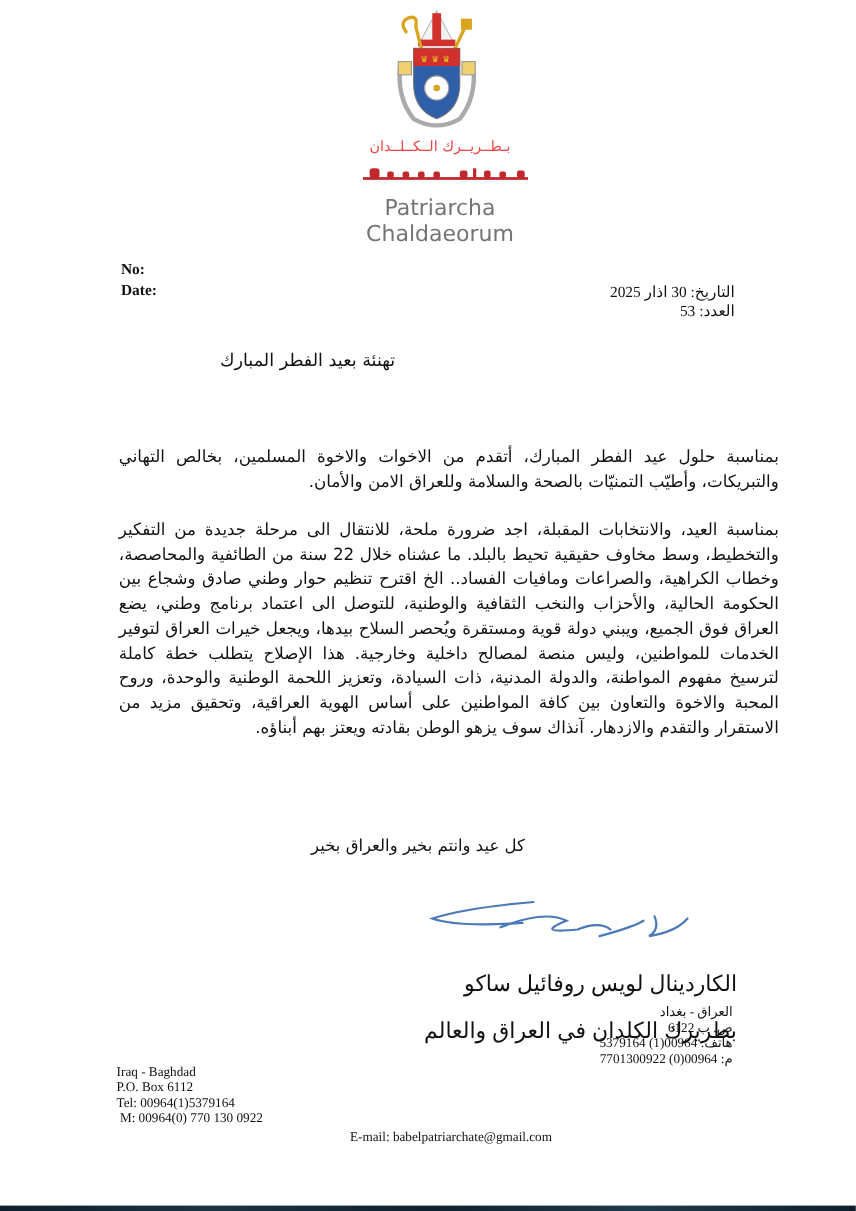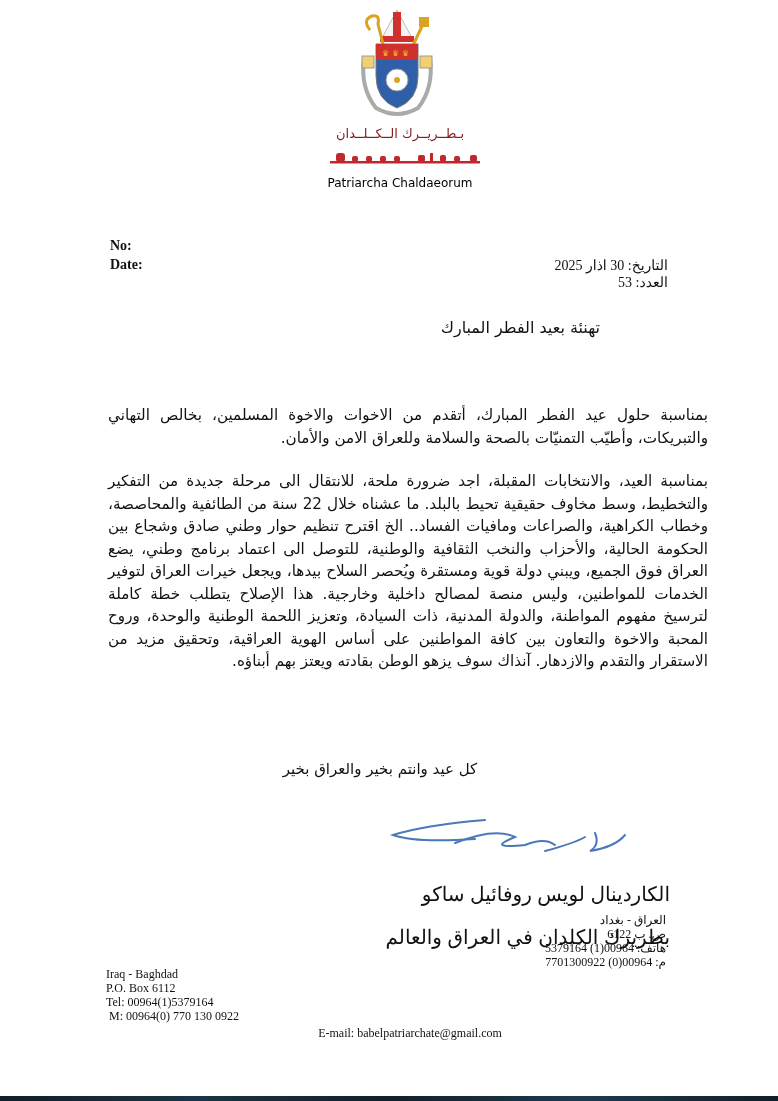--- a/index.html
+++ b/index.html
@@ -1,29 +1,29 @@
 <!DOCTYPE html>
 <html><head>
 <meta charset="utf-8">
 <style>
   html, body { margin:0; padding:0; }
   body { width:778px; height:1101px; background:#ffffff; position:relative; overflow:hidden;
          font-family:"DejaVu Sans", sans-serif; color:#111; }
   .abs { position:absolute; }
   
   #crest { left:356px; top:8px; width:82px; height:118px; }
-  .ar-red { left:300px; top:126px; width:200px; text-align:center; color:#7f1d1d; font-size:13px;
+  .ar-red { left:300px; top:126px; width:200px; text-align:center; color:#ef4444; font-size:13px;
             letter-spacing:3px; direction:rtl; font-family:"DejaVu Sans", sans-serif; }
   #syriac { left:330px; top:150px; width:150px; height:20px; }
-  .latin-title { left:300px; top:176px; width:200px; text-align:center; color:#000000;
-                 font-family:"DejaVu Sans", sans-serif; font-size:12px; }
+  .latin-title { left:300px; top:176px; width:200px; text-align:center; color:#737373;
+                 font-family:"DejaVu Sans", sans-serif; font-size:20px; }
   .lbl { font-family:"Liberation Serif", serif; font-weight:bold; font-size:14px; left:110px;text-align:right; }
   .num { direction:rtl; text-align:right; font-family:"Liberation Serif", serif; font-size:14px;
          right:110px; width:250px; }
-  .subject { left:200px; width:400px; top:318px; text-align:right; direction:rtl; font-size:16px; }
+  .subject { left:200px; width:400px; top:318px; text-align:left; direction:rtl; font-size:16px; }
   .para { left:108px; width:600px; direction:rtl; text-align:justify; font-size:15.2px; line-height:22.5px;
           text-align-last:right; }
   .closing { left:200px; width:360px; text-align:center; direction:rtl; font-size:15px; top:760px; }
   #signature { left:385px; top:815px; width:250px; height:45px; }
   .sigline { direction:rtl; text-align:right; font-family:"Liberation Sans", sans-serif; font-size:20px;
              right:108px; width:300px; }
   .foot { font-family:"Liberation Serif", serif; font-size:12px; line-height:14px; }
   .foot-left { left:106px; top:967px; }
   .foot-right { right:112px; top:913px; direction:rtl; text-align:right; }
   .foot-center { left:260px; width:300px; text-align:center; top:1026px; }

